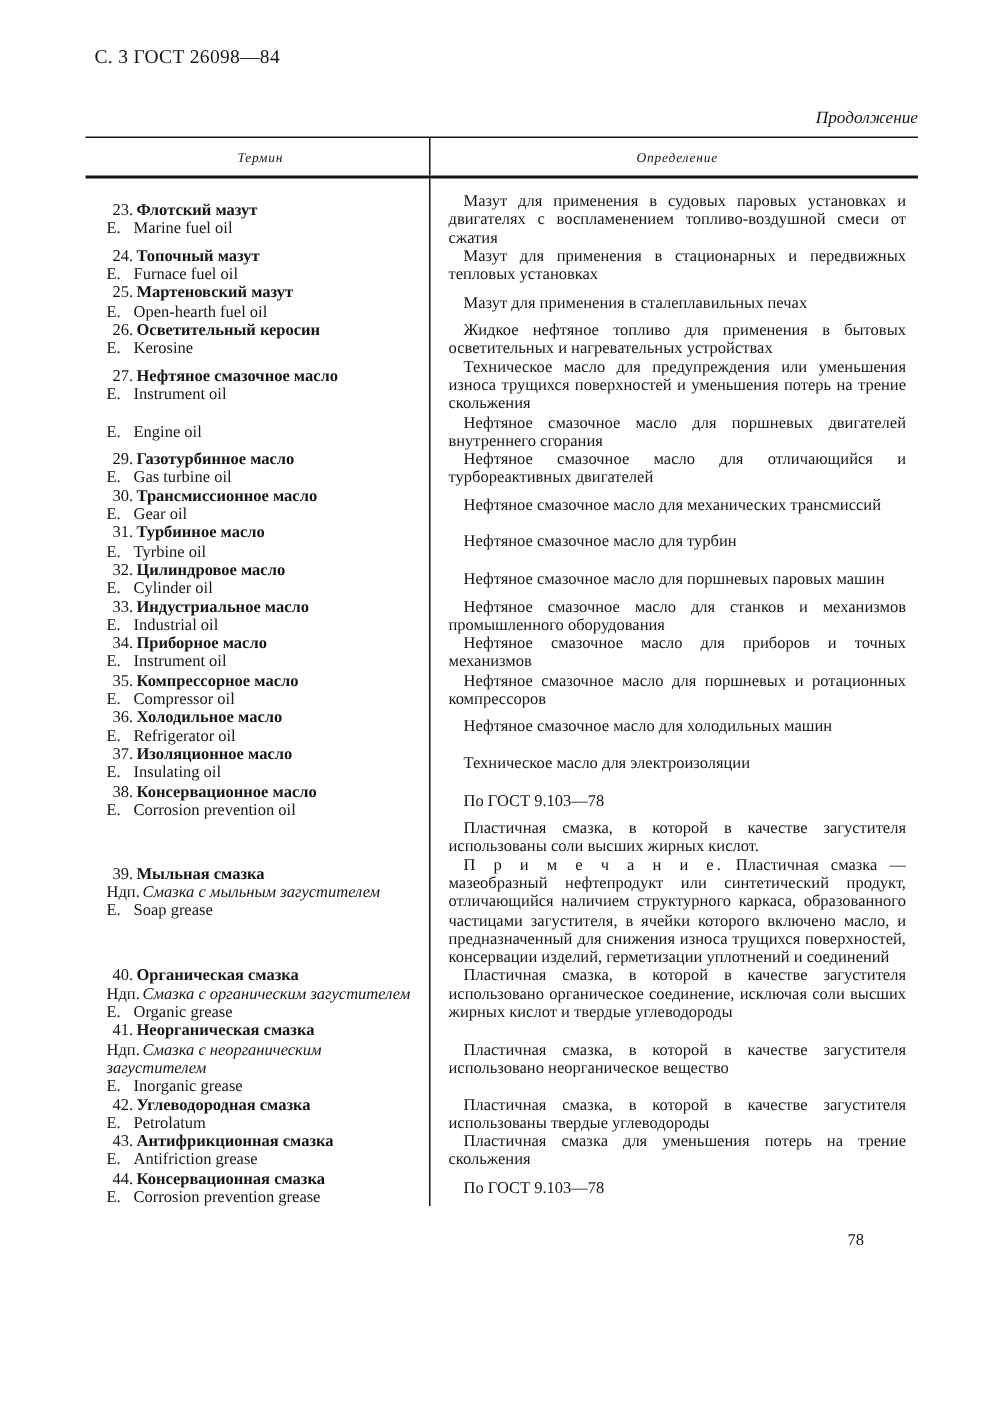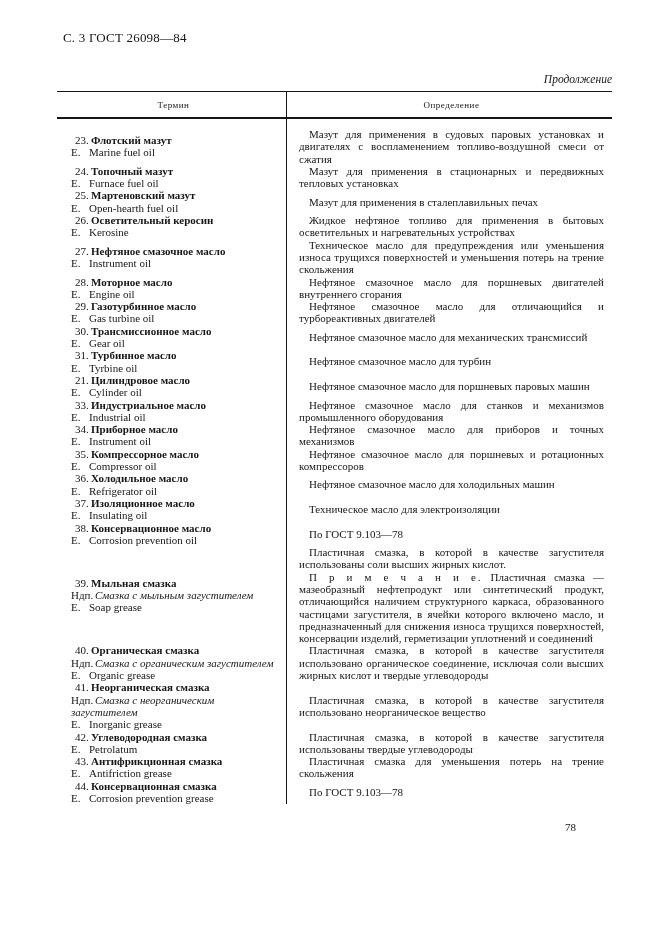--- a/index.html
+++ b/index.html
@@ -39,20 +39,21 @@
   .thead {
     display: flex;
     border-bottom: 2.5px solid #161616;
   }
   .th {
     box-sizing: border-box;
     font-size: 9px;
     letter-spacing: 0.5px;
     text-align: center;
     padding: 8px 0 7px 4px;
+    font-style: italic;
   }
   .th.term-col {
     width: 230px;
     border-right: 1px solid #161616;
   }
   .th.def-col {
     flex: 1;
   }
   .tbody {
     position: relative;
@@ -190,21 +191,20 @@
       <div class="en-line"><span class="lbl">E.</span><span class="en-text">Instrument oil</span></div>
     </div>
     <div class="cell def-cell">
       <p class="def-p">Техническое масло для предупреждения или уменьшения износа трущихся поверхностей и уменьшения потерь на трение скольжения</p>
 
     </div>
   </div>
 
   <div class="trow">
     <div class="cell term-cell">
-      <div class="term-line"><span class="num">28.</span><span class="term-name">Моторное масло</span></div>
 
       <div class="en-line"><span class="lbl">E.</span><span class="en-text">Engine oil</span></div>
     </div>
     <div class="cell def-cell">
       <p class="def-p">Нефтяное смазочное масло для поршневых двигателей внутреннего сгорания</p>
 
     </div>
   </div>
 
   <div class="trow">
@@ -238,21 +238,21 @@
       <div class="en-line"><span class="lbl">E.</span><span class="en-text">Tyrbine oil</span></div>
     </div>
     <div class="cell def-cell">
       <p class="def-p">Нефтяное смазочное масло для турбин</p>
 
     </div>
   </div>
 
   <div class="trow">
     <div class="cell term-cell">
-      <div class="term-line"><span class="num">21.</span><span class="term-name">Цилиндровое масло</span></div>
+      <div class="term-line"><span class="num">32.</span><span class="term-name">Цилиндровое масло</span></div>
 
       <div class="en-line"><span class="lbl">E.</span><span class="en-text">Cylinder oil</span></div>
     </div>
     <div class="cell def-cell">
       <p class="def-p">Нефтяное смазочное масло для поршневых паровых машин</p>
 
     </div>
   </div>
 
   <div class="trow">

